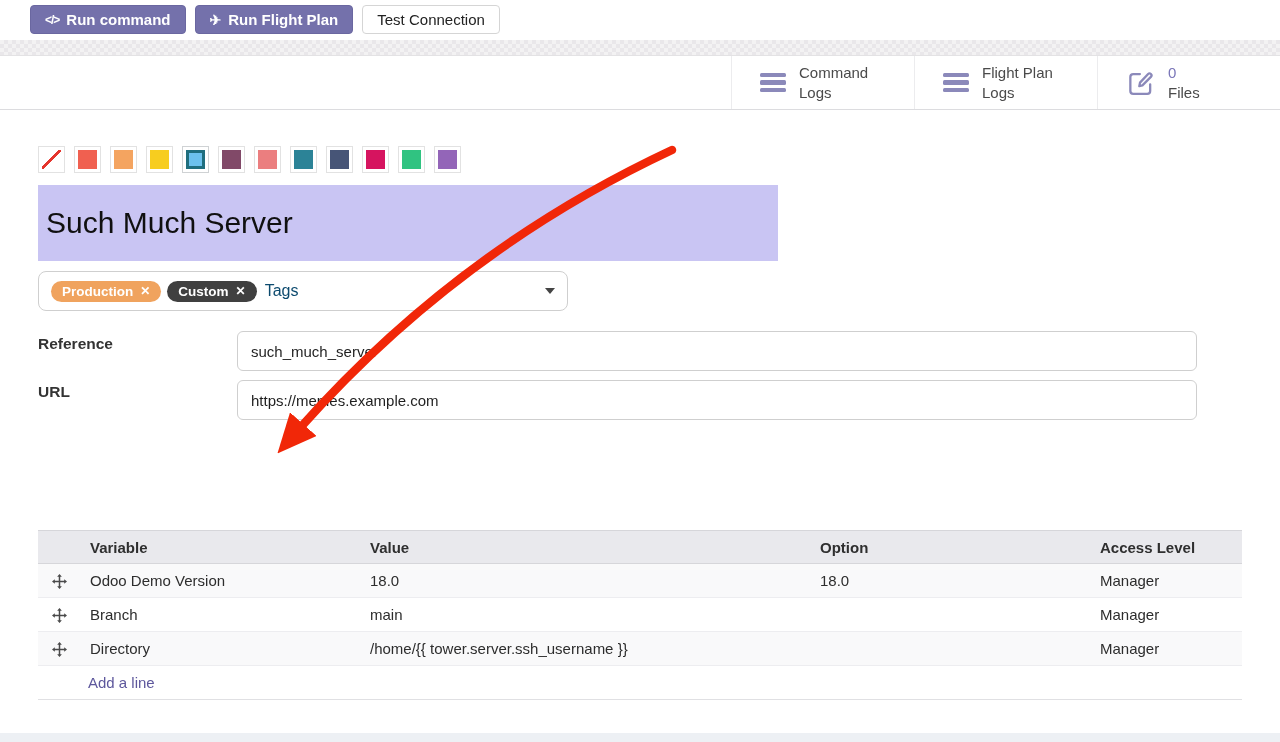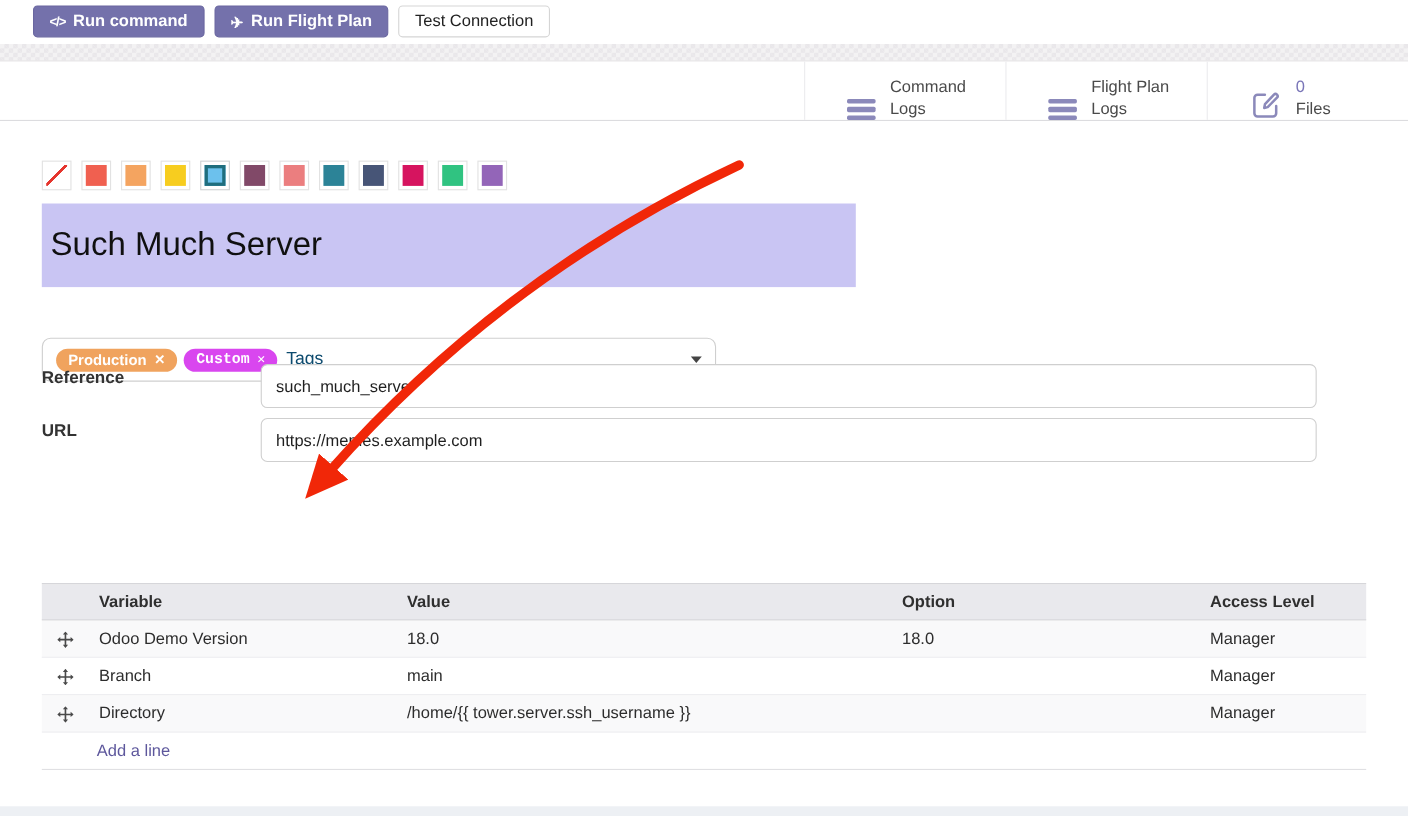--- a/index.html
+++ b/index.html
@@ -24,22 +24,22 @@
     background-color:#f3f2f3;
     background-image:
       linear-gradient(45deg,#e9e7ea 25%,transparent 25%,transparent 75%,#e9e7ea 75%),
       linear-gradient(45deg,#e9e7ea 25%,transparent 25%,transparent 75%,#e9e7ea 75%);
     background-size:8px 8px; background-position:0 0,4px 4px;
     border-bottom:1px solid #e3e2e4; }
 
   
   .header-row { position:absolute; top:56px; left:0; right:0; height:54px; background:#fff;
                 border-bottom:1px solid #dcdcdf; display:flex; justify-content:flex-end; }
-  .stat-btn { width:183px; border-left:1px solid #ececee; display:flex; align-items:flex-end;
-              gap:13px; padding-left:38px; cursor:pointer; }
+  .stat-btn { width:183px; border-left:1px solid #ececee; display:flex; align-items:center;
+              gap:13px; padding-left:28px; cursor:pointer; }
   .hamburger { display:flex; flex-direction:column; gap:3px; }
   .hamburger span { width:26px; height:4.5px; background:#8b89ba; border-radius:1.5px; }
   .stat-label { font-size:15px; line-height:1.3; color:#4a4a4a; }
   .stat-count { color:#7a76b8; }
 
   
   .sheet { position:absolute; top:110px; left:0; right:0; bottom:0; background:#fff; }
 
   
   .swatches { position:absolute; top:36px; left:38px; display:flex; gap:9px; }
@@ -56,23 +56,23 @@
                  font-size:30px; color:#101010; }
   .status-card { position:absolute; top:75px; left:782px; width:108px; height:67px;
                  background:#fff; border:1px solid #e5e5e5; border-radius:10px;
                  box-shadow:0 1px 4px rgba(0,0,0,.10);
                  display:flex; align-items:center; padding:8px 13px; cursor:pointer; }
   .status-label { width:50px; word-break:break-all; font-weight:bold; font-size:15px;
                   line-height:1.45; color:#1f1f1f; }
   .status-dot { width:11px; height:15px; border-radius:50%; margin-left:auto; }
 
   
-  .tags-box { position:absolute; top:161px; left:38px; width:613px; height:40px;
+  .tags-box { position:absolute; top:161px; left:38px; width:530px; height:40px;
               border:1px solid #cfcfcf; border-radius:8px; background:#fff;
-              display:flex; align-items:center; padding:0 12px; gap:6px;margin-top:36px; }
+              display:flex; align-items:center; padding:0 12px; gap:6px; }
   .tag-pill { display:inline-flex; align-items:center; gap:7px; border-radius:999px;
               padding:3px 11px; color:#fff; font-weight:bold; font-size:13.5px; }
   .tag-x { font-size:12px; font-weight:bold; cursor:pointer; line-height:1; }
   .tags-placeholder { color:#0c4a6e; font-size:16px; margin-left:2px; }
   .tags-caret { margin-left:auto; width:0; height:0; border-left:5px solid transparent;
                 border-right:5px solid transparent; border-top:6px solid #444; cursor:pointer; }
 
   
   .field-label { position:absolute; left:38px; font-weight:bold; font-size:15.5px; color:#333; }
   .field-input { position:absolute; left:237px; width:960px; height:40px;
@@ -207,21 +207,21 @@
     <span>Such Much Server</span>
   </div>
 
 
   <div class="tags-box">
     <span id="tags-holder" style="display:inline-flex; gap:6px;">
         <span class="tag-pill" style="background: rgb(240, 163, 94);">
           <span>Production</span>
           <span class="tag-x">✕</span>
         </span>
-        <span class="tag-pill" style="background: #d946ef; font-family: Liberation Mono, monospace;">
+        <span class="tag-pill" style="background: #404040;">
           <span>Custom</span>
           <span class="tag-x">✕</span>
         </span>
       </span>
     <span class="tags-placeholder">Tags</span>
     <span class="tags-caret"></span>
   </div>
 
   <div class="field-label" style="top:225px;text-align:right;">Reference</div>
   <div class="field-input" style="top:221px;">

